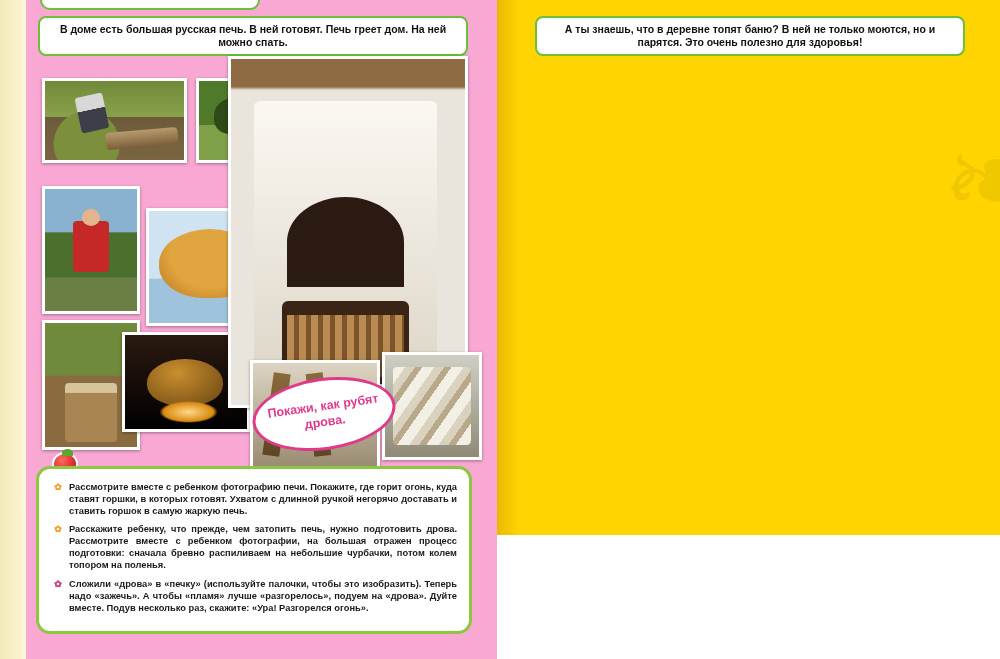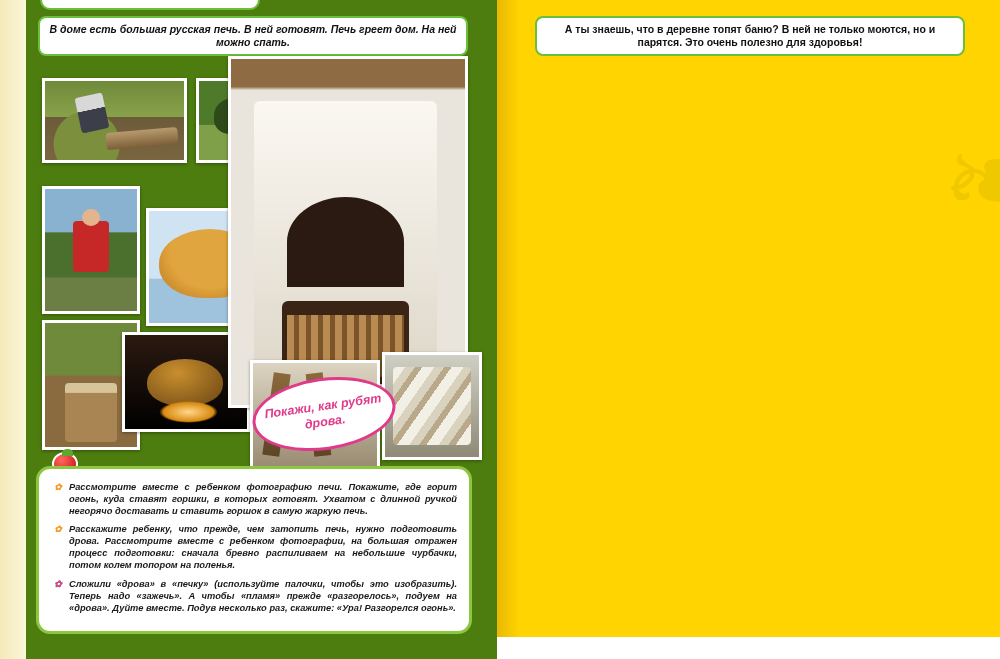--- a/index.html
+++ b/index.html
@@ -9,24 +9,23 @@
     font-family: "Liberation Sans", sans-serif;
     background: #fff;
     overflow: hidden;
     position: relative;
   }
   .spread { position: absolute; inset: 0; display: flex; }
 
   
   .page-left {
     width: 497px; height: 659px;
-    background: #4d7c0f;
+    background: #f9a8d4;
     position: relative;
     overflow: hidden;
-    font-style: italic;
   }
   .page-left::before {
     content: "";
     position: absolute; left: 0; top: 0; bottom: 0; width: 26px;
     background: linear-gradient(to right, #f3e9b8, #fdf6d8);
   }
   
   .caption-bar {
     position: absolute;
     background: #ffffff;
@@ -166,21 +165,21 @@
     width: 10px; height: 10px;
     font-size: 9px; line-height: 10px;
     text-align: center;
   }
   .f-orange { color: #f59b1f; }
   .f-blue   { color: #2a8fd0; }
   .f-pink   { color: #e0457e; }
 
   
   .page-right {
-    width: 503px; height: 637px;
+    width: 503px; height: 535px;
     background: #ffd400;
     position: relative;
     overflow: hidden;
   }
   .page-right::before {
     content: "";
     position: absolute; left: 0; top: 0; bottom: 0; width: 22px;
     background: linear-gradient(to left, #ffd400, #e8b800);
   }
   .caption-right { left: 38px; top: 16px; width: 430px; }
@@ -259,21 +258,21 @@
         </li>
         <li>
           <span class="flower f-orange">✿</span>
           <span>Расскажите ребенку, что прежде, чем затопить печь, нужно подготовить дрова. Рассмотрите вместе с ребенком фотографии, на большая отражен процесс подготовки: сначала бревно распиливаем на небольшие чурбачки, потом колем топором на поленья.</span>
         </li>
         <li>
           <span class="flower f-blue">✿</span>
         </li>
         <li>
           <span class="flower f-pink">✿</span>
-          <span>Сложили «дрова» в «печку» (используйте палочки, чтобы это изобразить). Теперь надо «зажечь». А чтобы «пламя» прежде «разгорелось», подуем на «дрова». Дуйте вместе. Подув несколько раз, скажите: «Ура! Разгорелся огонь».</span>
+          <span>Сложили «дрова» в «печку» (используйте палочки, чтобы это изобразить). Теперь надо «зажечь». А чтобы «пламя» лучше «разгорелось», подуем на «дрова». Дуйте вместе. Подув несколько раз, скажите: «Ура! Разгорелся огонь».</span>
         </li>
       </ul>
     </div>
   </div>
 
   <div class="page-right">
 
     <div class="caption-bar caption-right">А ты знаешь, что в деревне топят баню? В ней не только моются, но и парятся. Это очень полезно для здоровья!</div>
 
     <div class="swirl">❧</div>

